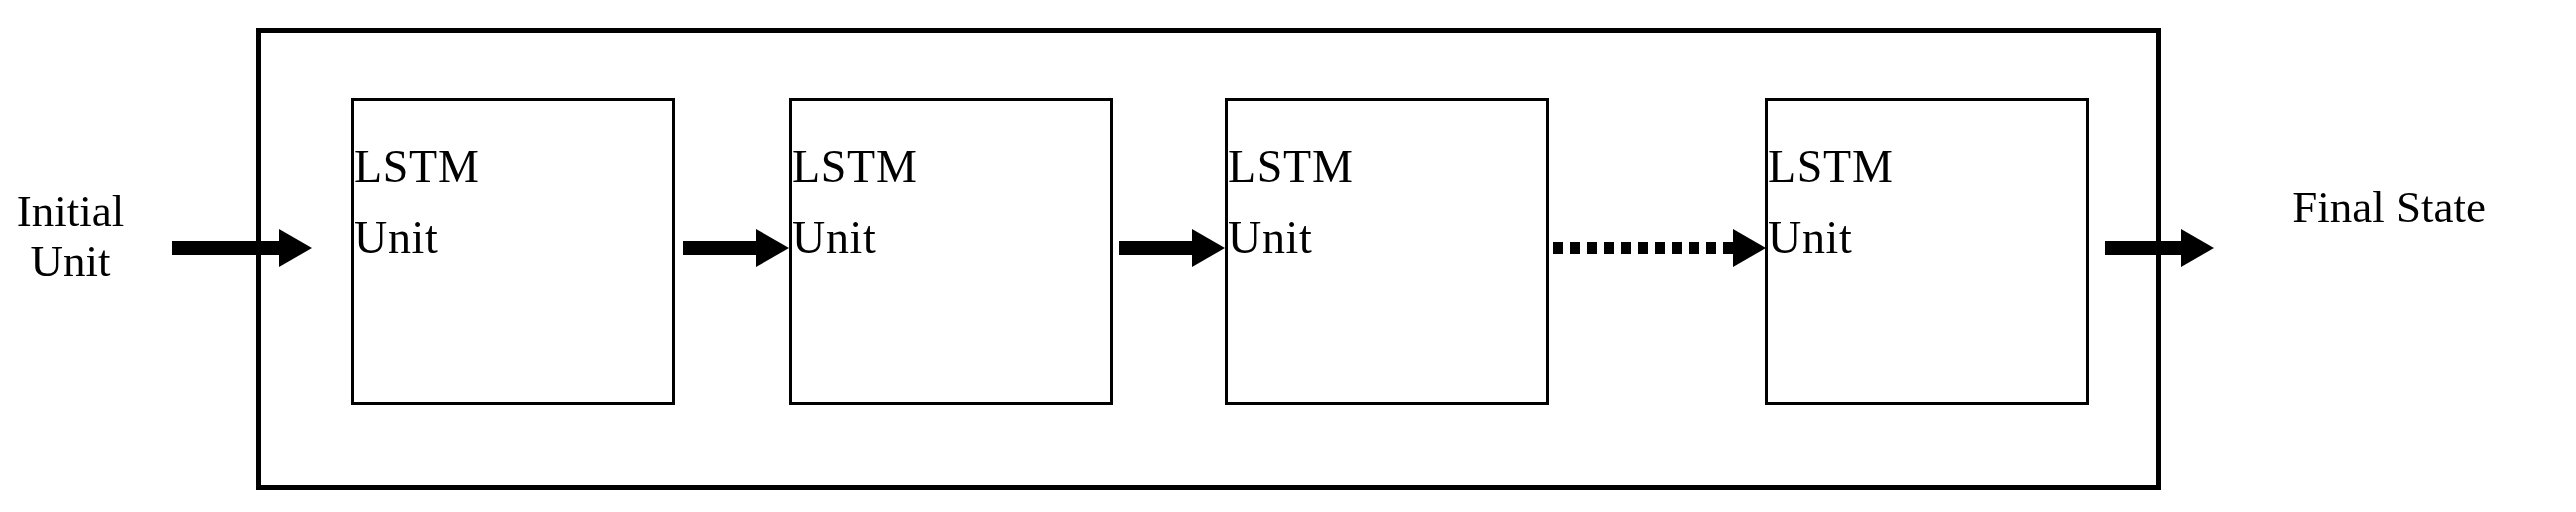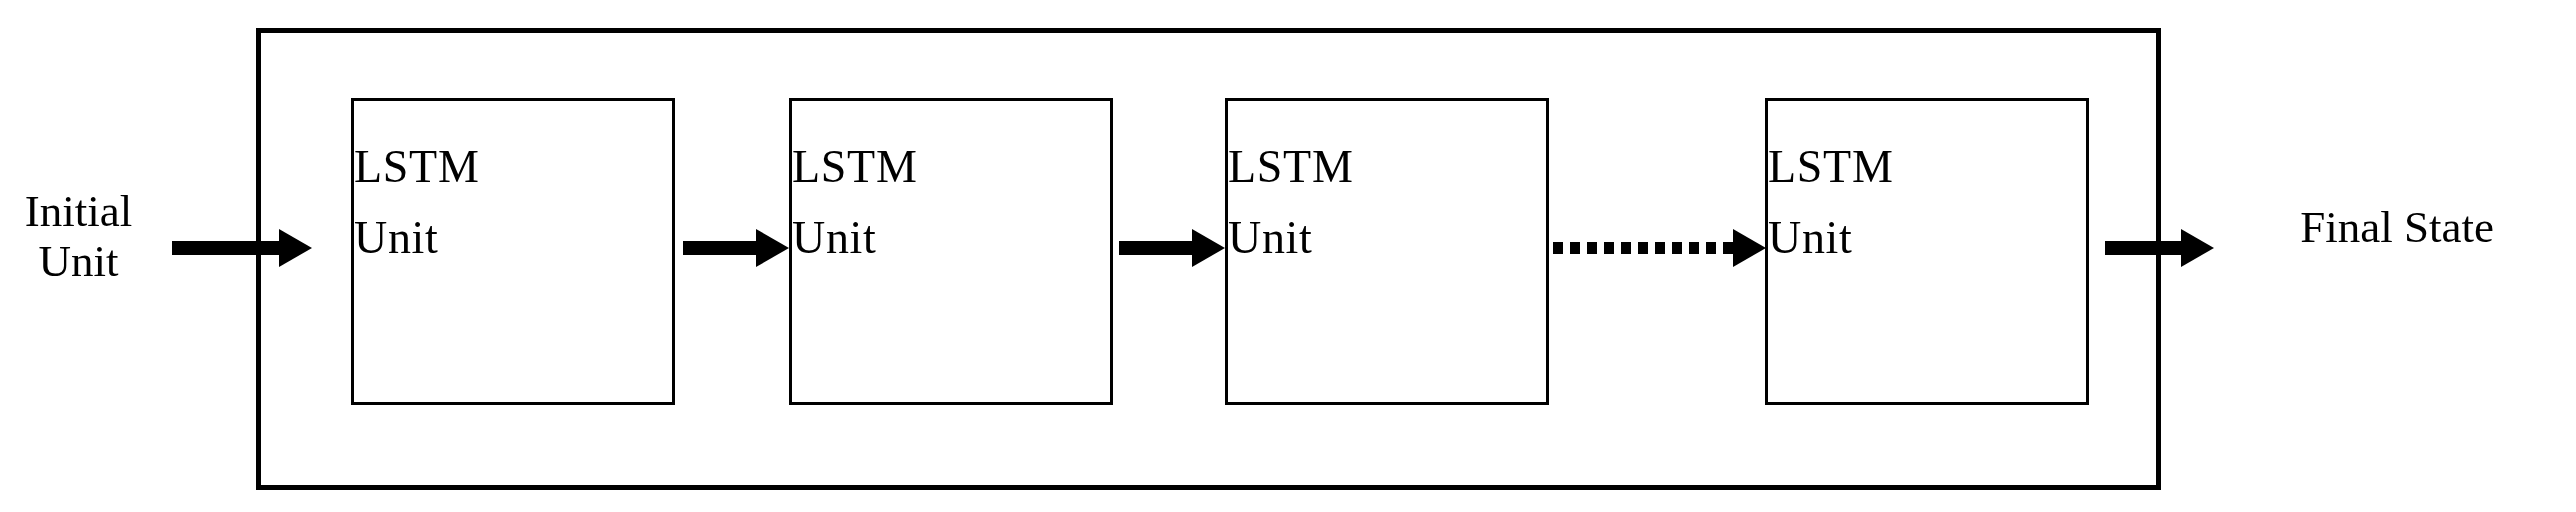--- a/index.html
+++ b/index.html
@@ -137,30 +137,29 @@
   }
 
   
   .side-label {
     position: absolute;
     text-align: center;
     font-size: 45px;
     line-height: 1.12;
     white-space: nowrap;
     z-index: 2;
-    margin-left: 8px;
   }
   #label-initial-state {
     left: 0px;
     top: 186px;
     width: 141px;
   }
   #label-final-state {
     left: 2208px;
-    top: 202px;
+    top: 182px;
     width: 362px;
   }
   .side-label .lbl-line { display: block; }
 </style>
 </head>
 <body>
 
 <div id="diagram-root">
 
   <div class="side-label" id="label-initial-state">

